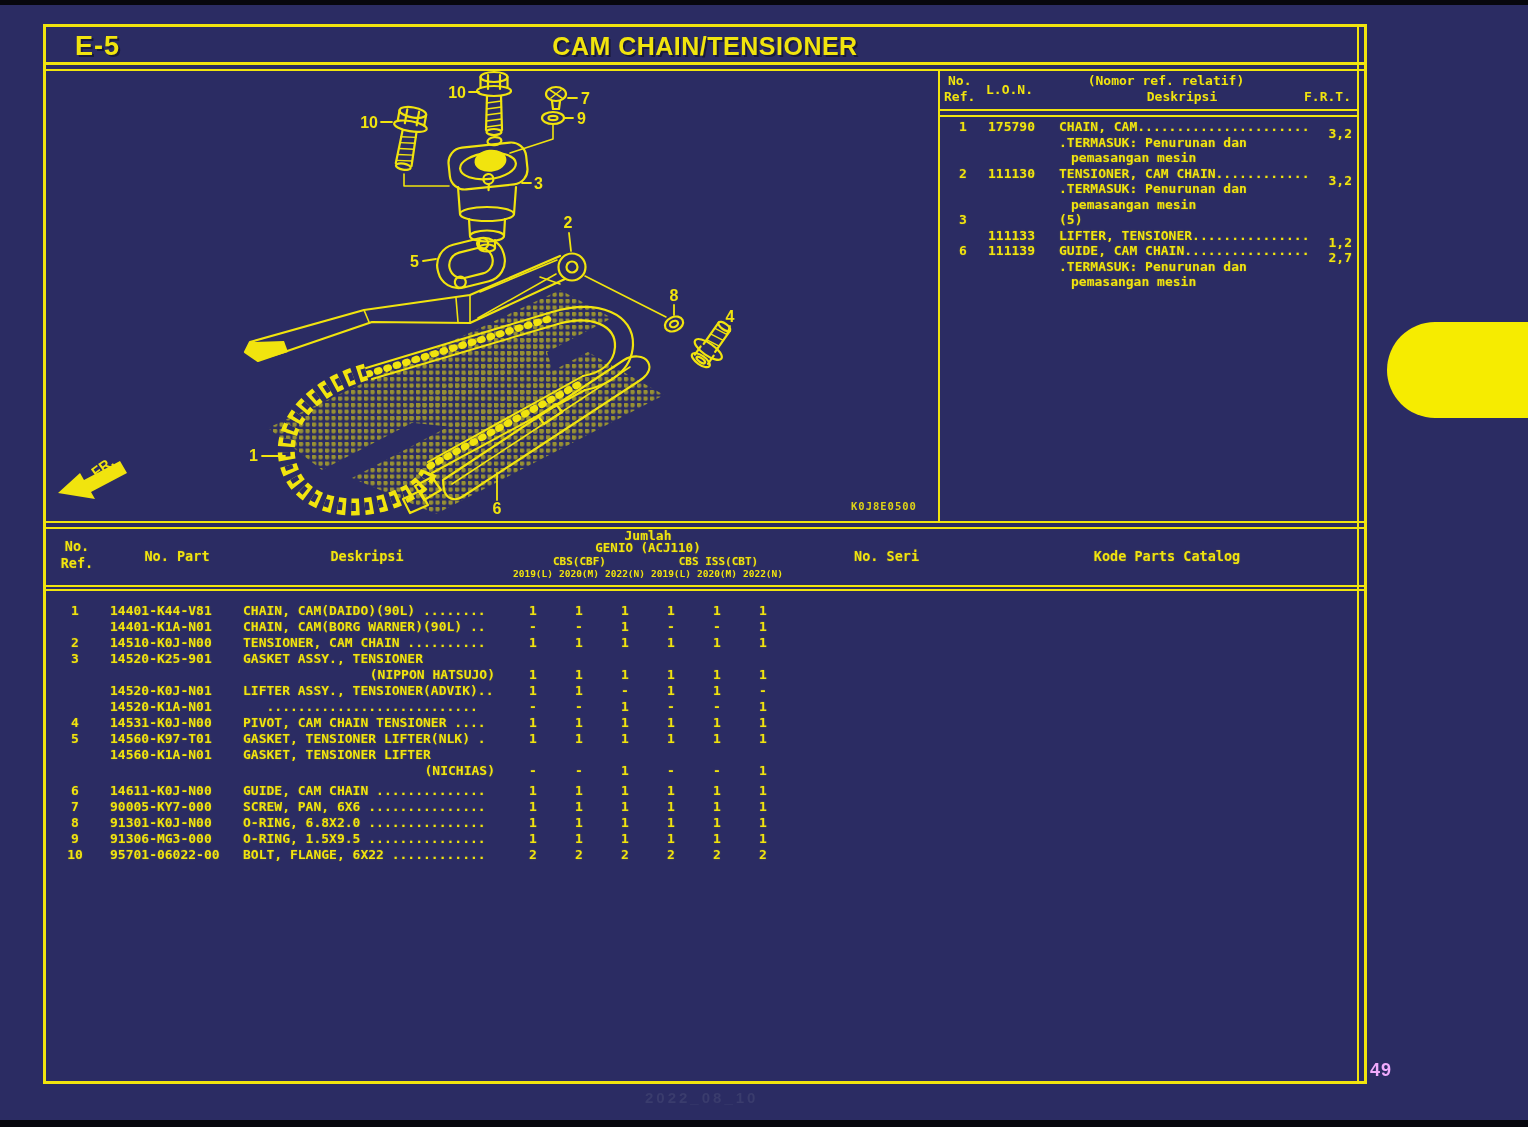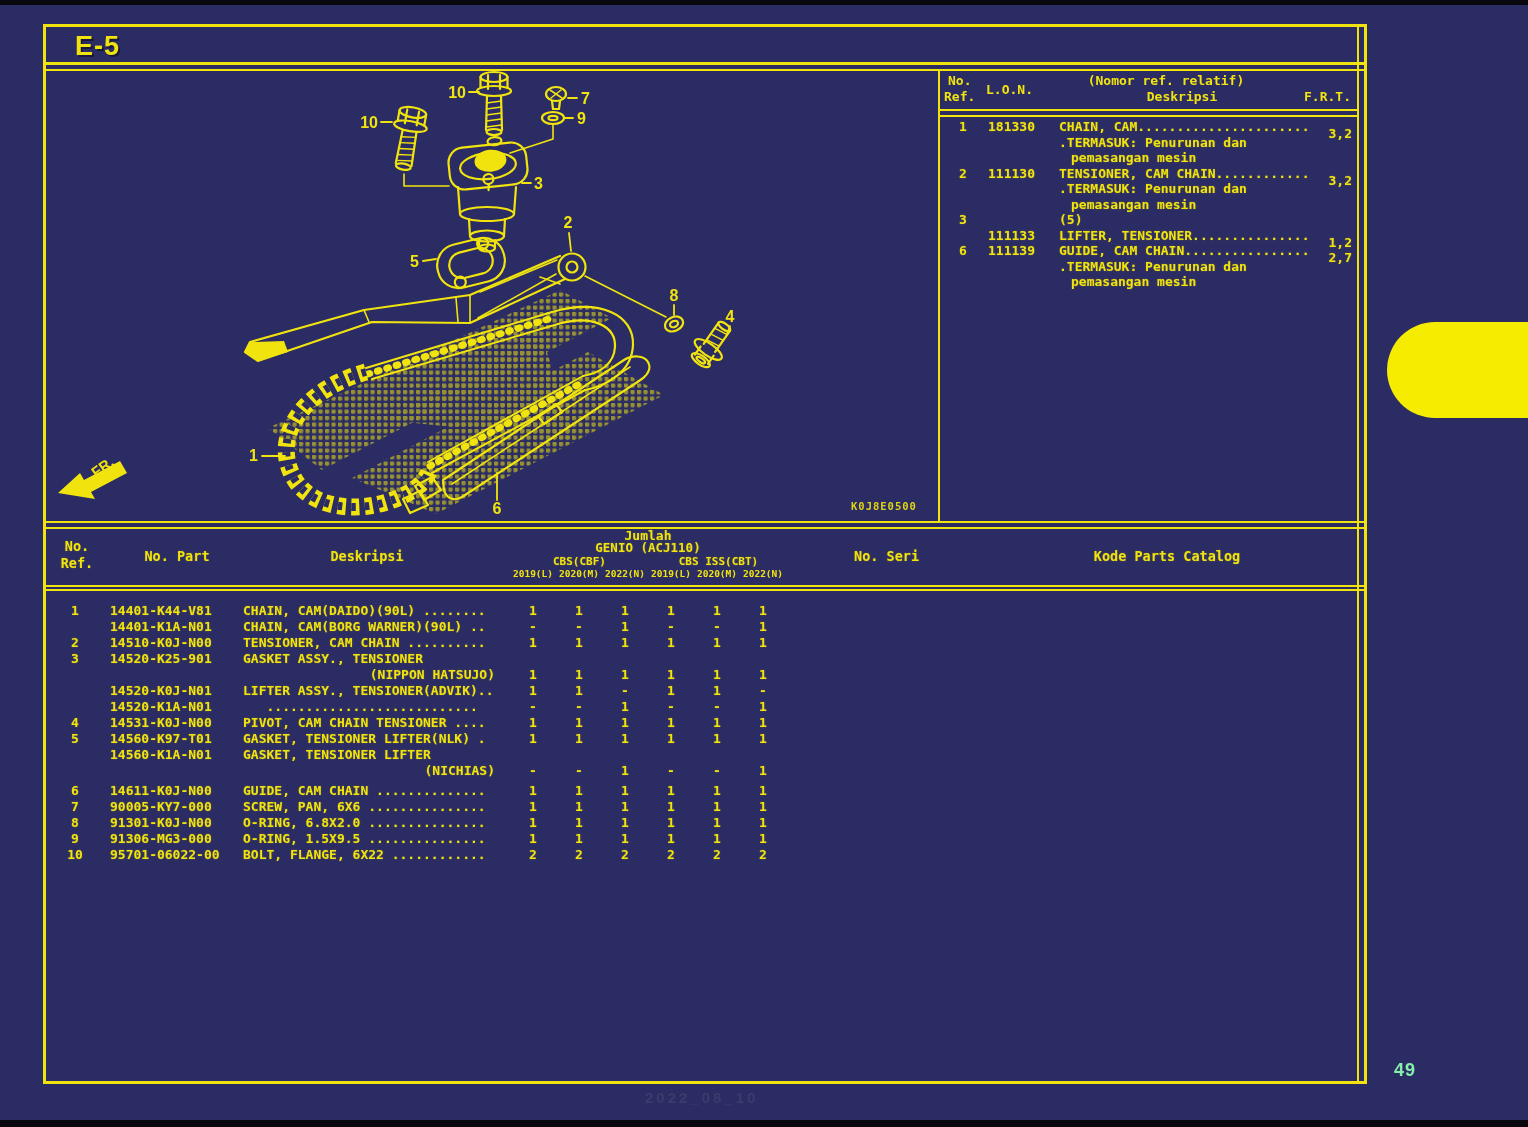--- a/index.html
+++ b/index.html
@@ -68,42 +68,43 @@
     font:bold 13px/16px "DejaVu Sans Mono",monospace;text-shadow:0 0 2px rgba(220,200,0,.30);}
   .p-ref{left:10px;width:44px;text-align:center;}
   .p-part{left:67px;}
   .p-desc{left:200px;white-space:pre;}
   .p-desc2{left:200px;top:16px;width:252px;text-align:right;white-space:pre;}
   .p-qty{width:46px;text-align:center;}
 
   
   .side-pill{position:absolute;left:1387px;top:322px;width:141px;height:96px;
     background:#f6ec00;border-radius:48px 0 0 48px;border:none;cursor:pointer;}
-  .page-num{position:absolute;left:1370px;top:1060px;color:#86efac;
-    font:bold 18px/20px "Liberation Sans",sans-serif;letter-spacing:1px;margin-left:24px;}
+  .page-num{position:absolute;left:1370px;top:1060px;color:#f0abfc;
+    font:bold 18px/20px "Liberation Sans",sans-serif;letter-spacing:1px;}
   .footer-mark{position:absolute;left:645px;top:1089px;color:#3a3c6d;
     font:bold 15px/18px "Liberation Sans",sans-serif;letter-spacing:3px;}
 
   svg text{font-family:"Liberation Sans",sans-serif;font-weight:bold;fill:var(--y);}
   svg .code-text{font-family:"DejaVu Sans Mono",monospace;font-weight:bold;letter-spacing:1px;}
 </style>
 </head>
 <body>
 
 <div class="screen">
 
   <div class="strip top"></div>
   <div class="strip bottom"></div>
 
   <div class="page-border"></div>
   <div class="right-double-line"></div>
 
   <div class="title-bar"></div>
   <div class="hline" style="left:43px;top:69px;width:1324px;"></div>
   <div class="title-code">E-5</div>
+  <div class="title-main">CAM CHAIN/TENSIONER</div>
 
   <svg style="position:absolute;left:43px;top:66px;" width="897" height="455" viewBox="43 66 897 455" fill="none" stroke="#f1e40e" stroke-width="2.2" stroke-linecap="round" stroke-linejoin="round">
     <defs>
       <pattern id="ht" width="6.5" height="6.5" patternUnits="userSpaceOnUse">
         <circle cx="2" cy="2" r="1.25" fill="#8b8c55"></circle>
       </pattern>
     </defs>
 
     <g stroke="none" opacity="0.55">
       <polygon points="268,428 560,290 612,318 322,470" fill="url(#ht)"></polygon>
@@ -246,21 +247,21 @@
       <span class="rh" style="left:46px;top:13px;">L.O.N.</span>
       <span class="rh" style="left:116px;top:4px;width:220px;text-align:center;">(Nomor ref. relatif)</span>
       <span class="rh" style="left:132px;top:20px;width:220px;text-align:center;">Deskripsi</span>
       <span class="rh" style="right:8px;top:20px;">F.R.T.</span>
     </div>
     <div class="ref-head-line2"></div>
     <div class="ref-rows mono">
         <div class="ref-row">
           <div class="ref-line">
             <span class="rt-ref">1</span>
-            <span class="rt-lon">181330</span>
+            <span class="rt-lon">175790</span>
             <span class="rt-desc">CHAIN, CAM......................</span>
             <span class="rt-frt">3,2</span>
           </div>
           <div class="ref-note" style="padding-left: 119px;">.TERMASUK: Penurunan dan</div>
           <div class="ref-note" style="padding-left: 131px;">pemasangan mesin</div>
         </div>
         <div class="ref-row">
           <div class="ref-line">
             <span class="rt-ref">2</span>
             <span class="rt-lon">111130</span>

